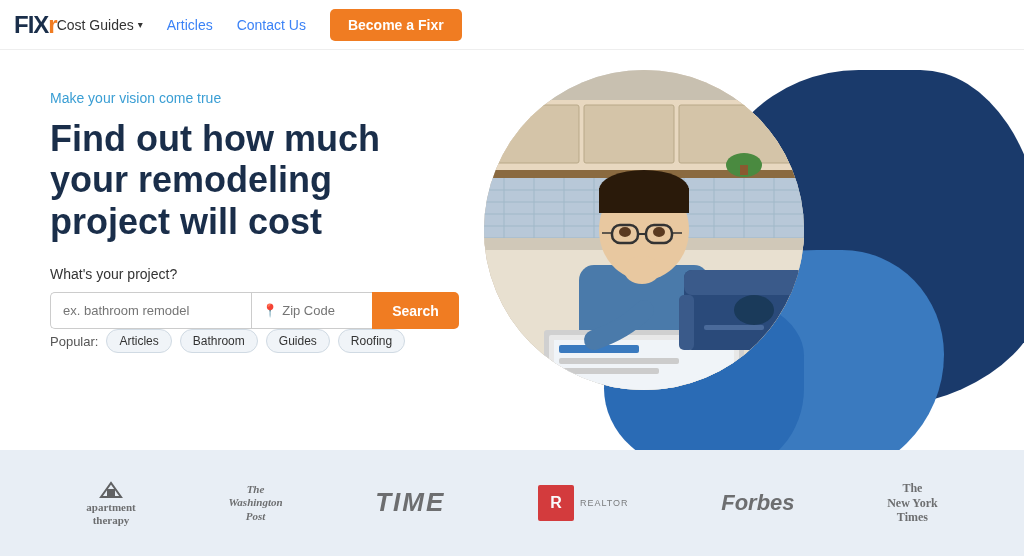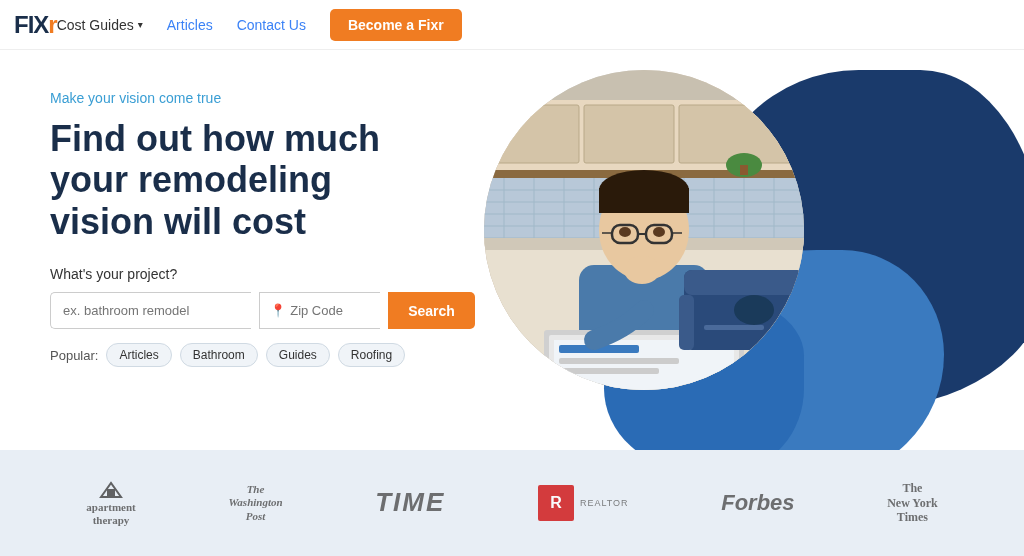--- a/index.html
+++ b/index.html
@@ -77,22 +77,21 @@
       margin-bottom: 24px;
     }
     .hero-question {
       font-size: 14px;
       color: #333;
       margin-bottom: 10px;
       font-weight: 500;
     }
     .search-bar {
       display: flex;
-      gap: 8px;
-      margin-bottom: 14px;
+      gap: 0;
       max-width: 360px;
     }
     .search-input {
       flex: 1;
       border: 1px solid #ccc;
       border-right: none;
       border-radius: 5px 0 0 5px;
       padding: 10px 12px;
       font-size: 13px;
       color: #999;
@@ -285,21 +284,21 @@
     <button class="btn-become">Become a Fixr</button>
   </div>
 </nav>
 
 <section class="hero">
   <div class="hero-left">
     <p class="hero-tagline">Make your vision come true</p>
     <h1 class="hero-heading">
       <span>Find out how much</span><br>
       <span>your remodeling</span><br>
-      <span>vision will cost</span>
+      <span>project will cost</span>
     </h1>
     <p class="hero-question">What's your project?</p>
     <div class="search-bar">
       <input class="search-input" type="text" placeholder="ex. bathroom remodel" style="">
       <div class="zip-input-wrap">
         <span class="zip-icon">📍</span>
         <input class="zip-input" type="text" placeholder="Zip Code" style="">
       </div>
       <button class="search-btn">Search</button>
     </div>

